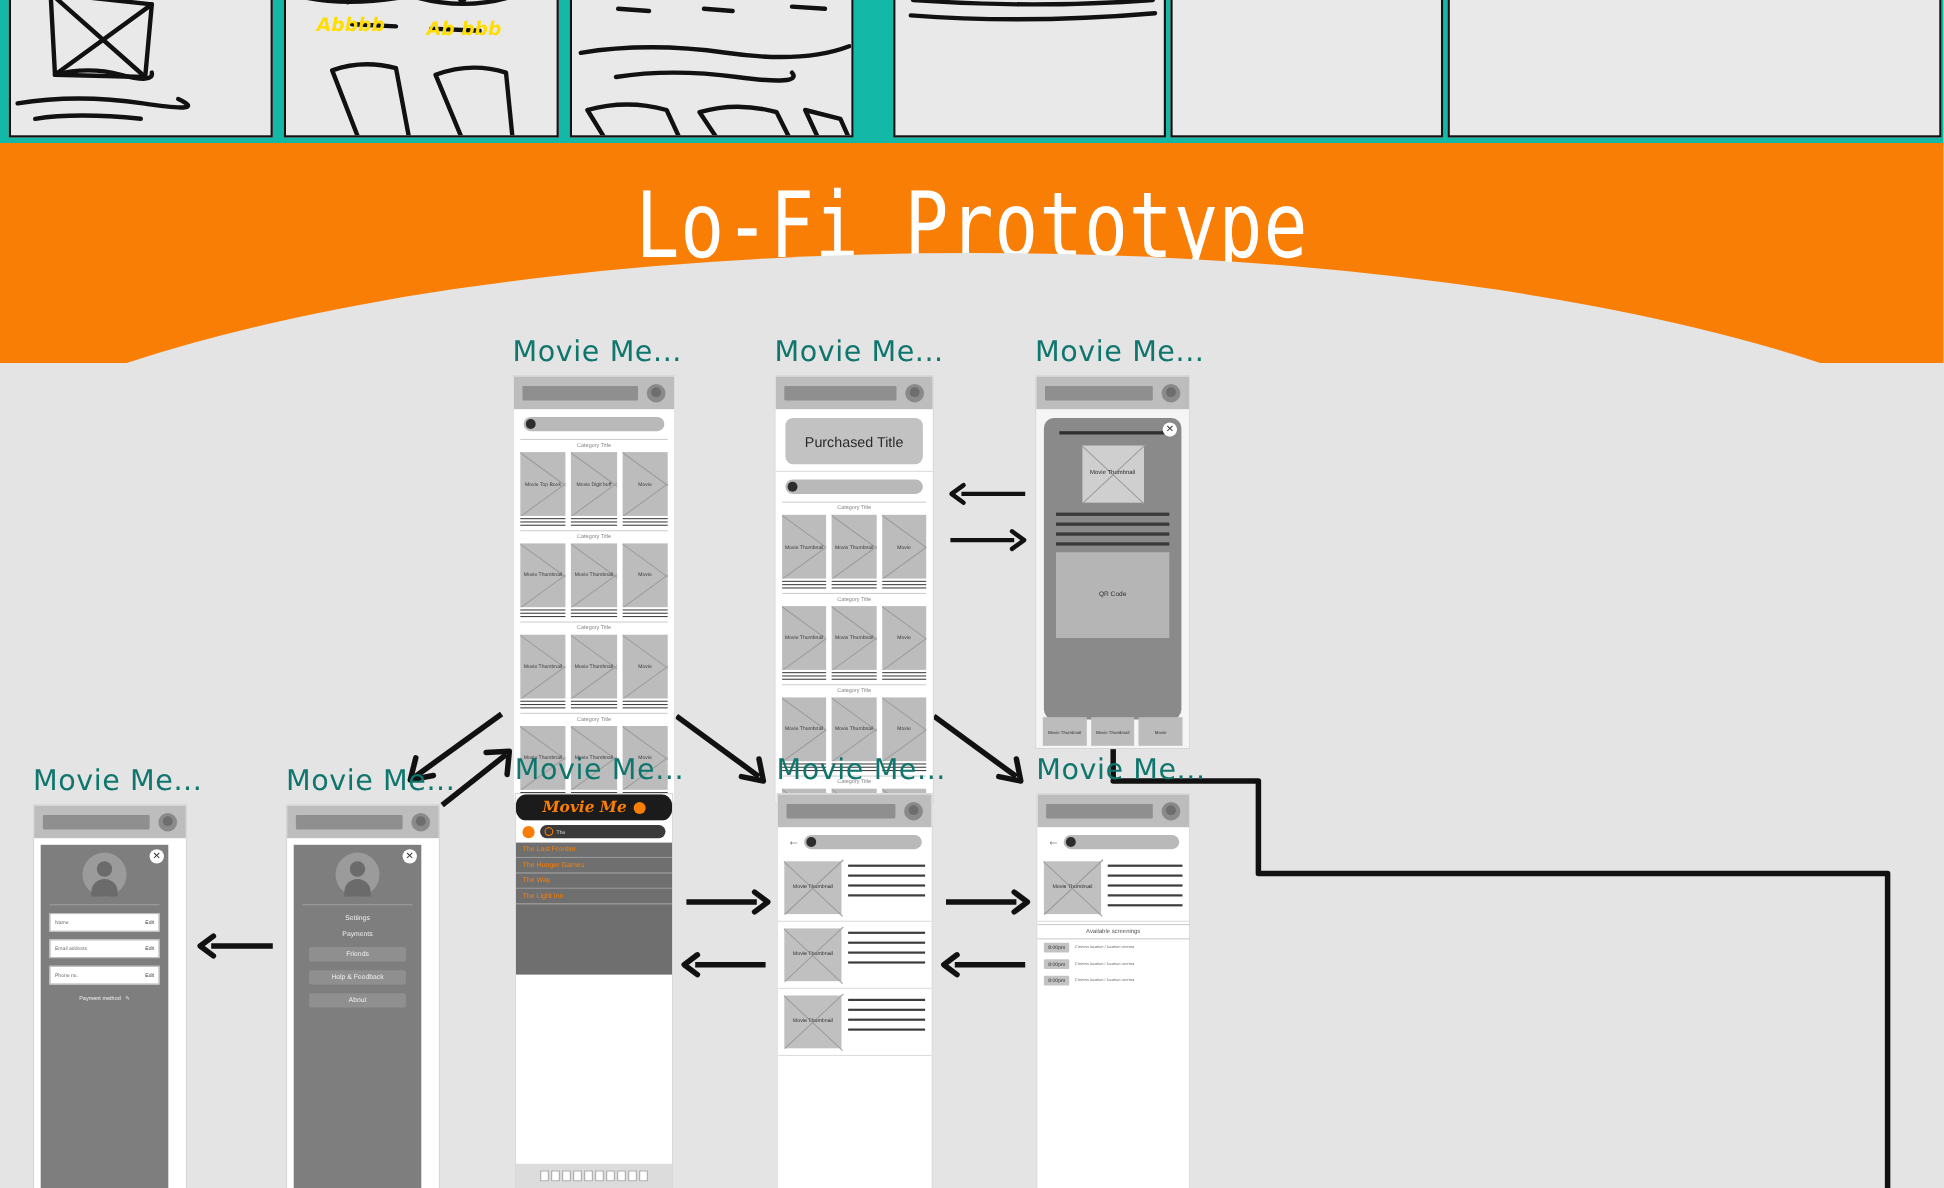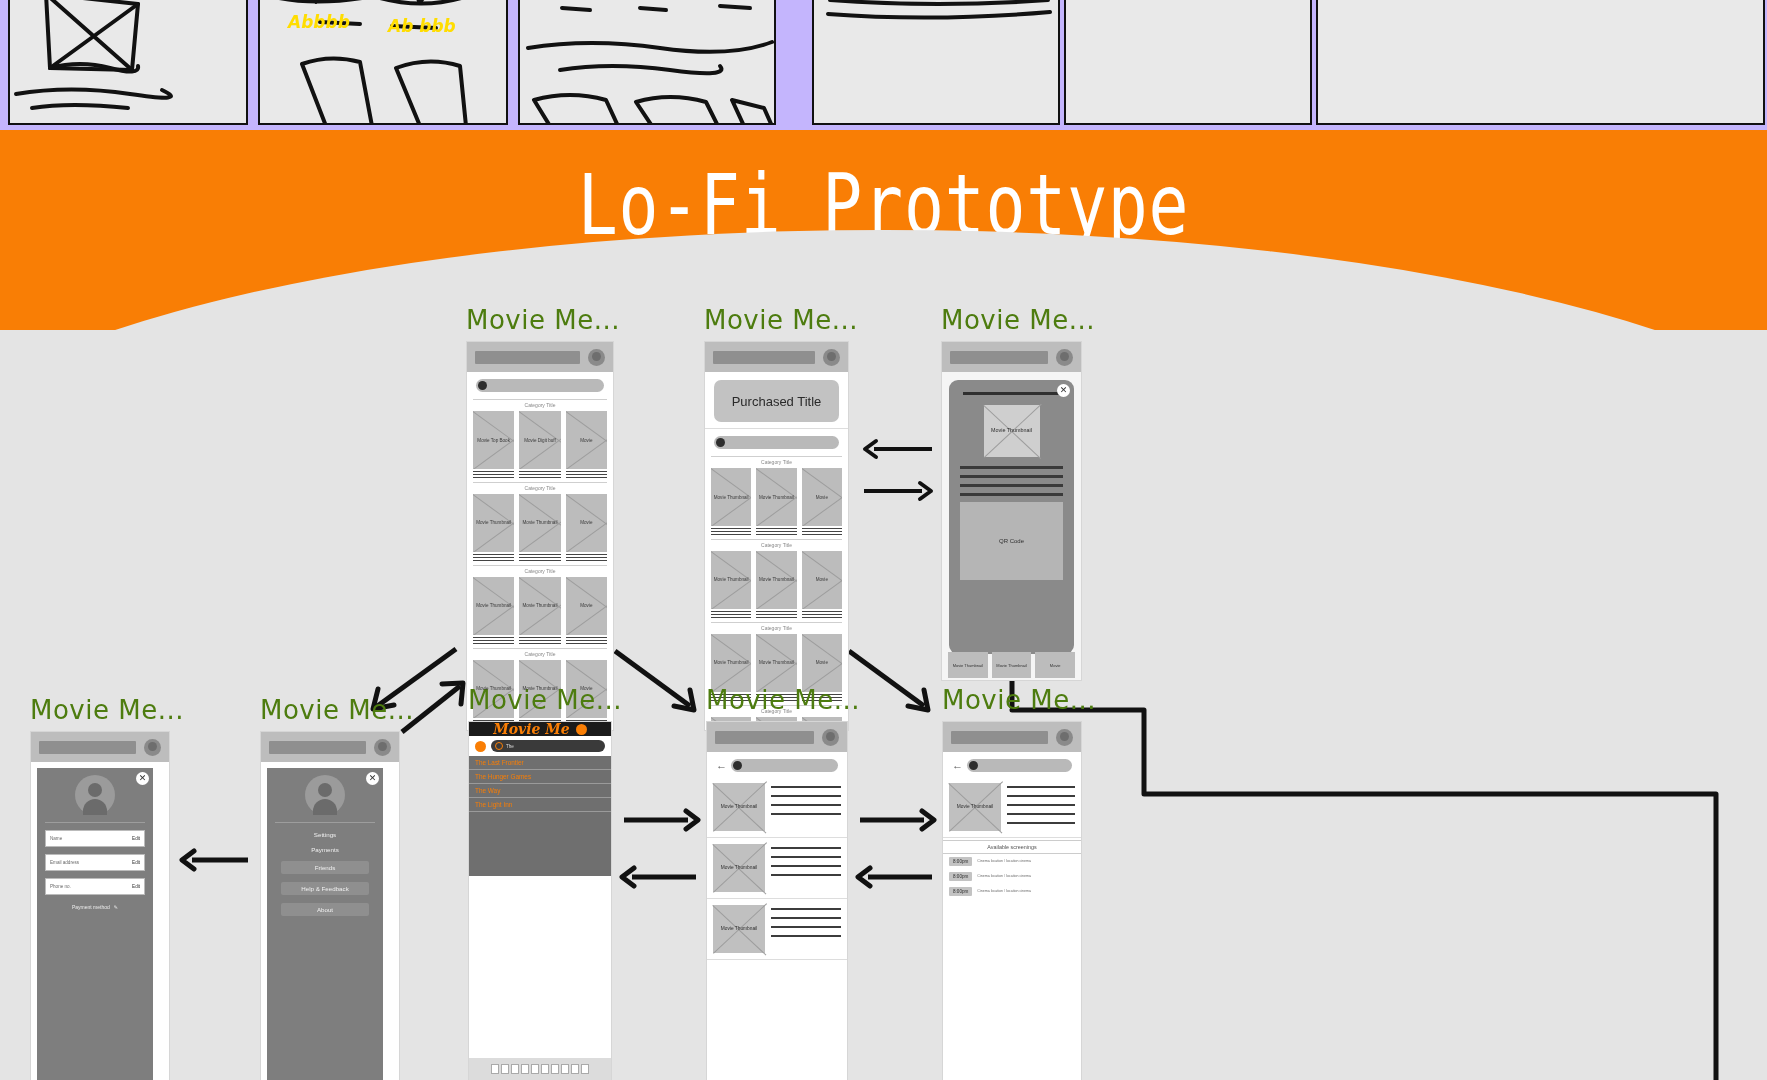--- a/index.html
+++ b/index.html
@@ -2,42 +2,42 @@
 <html><head>
 <meta charset="utf-8">
 <style>
   html,body{margin:0;padding:0;}
   body{
     width:1767px;height:1080px;overflow:hidden;position:relative;
     background:#e4e4e4;
     font-family:"Liberation Sans", sans-serif;
   }
   
-  #sketch-strip{position:absolute;left:0;top:0;width:1767px;height:132px;background:#c4b5fd;}
+  #sketch-strip{position:absolute;left:0;top:0;width:1767px;height:132px;background:#14b8a6;}
   .sketch-panel{position:absolute;top:-60px;height:185px;background:#e9e9e9;border:2px solid #111;box-sizing:border-box;overflow:hidden;}
   .sketch-panel svg{position:absolute;left:0;top:0;}
   
   #banner{
     position:absolute;left:0;top:130px;width:1767px;height:200px;
     background:#f97e05;overflow:hidden;
   }
   #banner-curve{position:absolute;left:-120px;bottom:-180px;width:2010px;height:280px;
     background:#e4e4e4;border-radius:50% 50% 0 0/100% 100% 0 0;}
   #banner-title{
     position:absolute;left:0;top:34px;width:100%;text-align:center;
     color:#ffffff;font-size:83px;line-height:1;letter-spacing:1px;
     font-family:"DejaVu Sans Mono", monospace;font-weight:300;
     transform:scaleX(0.80);transform-origin:center top;
   }
   
   #canvas{position:absolute;left:0;top:300px;width:1767px;height:780px;}
   
   .phone{position:absolute;}
   .phone-title{
-    color:#4d7c0f;font-size:26px;letter-spacing:.5px;white-space:nowrap;
+    color:#0f766e;font-size:26px;letter-spacing:.5px;white-space:nowrap;
     margin-bottom:6px;font-family:"DejaVu Sans", sans-serif;
   }
   .phone-body{background:#fff;border:1px solid #d6d6d6;box-sizing:border-box;position:relative;overflow:hidden;}
   .topbar{height:30px;background:#bdbdbd;display:flex;align-items:center;padding:0 8px;}
   .topbar .logobar{flex:1;height:13px;background:#8f8f8f;border-radius:1px;}
   .topbar .avatar-dot{width:17px;height:17px;border-radius:50%;background:#8a8a8a;margin-left:8px;position:relative;}
   .topbar .avatar-dot:after{content:"";position:absolute;left:4px;top:3px;width:9px;height:9px;border-radius:50%;background:#6e6e6e;}
   .searchrow{padding:7px 9px 5px;display:flex;align-items:center;}
   .searchrow .pill{flex:1;height:13px;border-radius:7px;background:#b9b9b9;display:flex;align-items:center;}
   .searchrow .pill:before{content:"";width:9px;height:9px;border-radius:50%;background:#2d2d2d;margin-left:2px;}
@@ -81,21 +81,21 @@
   .prof-avatar:after{content:"";position:absolute;left:8px;top:24px;width:24px;height:16px;border-radius:12px 12px 0 0;background:#6b6b6b;}
   .prof-sep{height:1px;background:#9d9d9d;margin:7px 8px 0;}
   .field{margin:7px 8px 0;height:17px;background:#fff;border:1px solid #bbb;box-sizing:border-box;
     display:flex;align-items:center;justify-content:space-between;padding:0 4px;font-size:4.6px;color:#6b6b6b;}
   .field b{font-weight:400;color:#333;font-size:4.6px;}
   .pay-method{margin:9px 8px 0;font-size:5px;color:#eee;display:flex;align-items:center;justify-content:center;gap:4px;}
   
   .menu-item{margin:8px 14px 0;text-align:center;font-size:6.2px;color:#f0f0f0;}
   .menu-item.boxed{background:#8f8f8f;border-radius:2px;padding:3px 0;}
   
-  .search-logo{height:14px;background:#1b1b1b;display:flex;align-items:center;justify-content:center;gap:6px;}
+  .search-logo{height:24px;background:#1b1b1b;display:flex;align-items:center;justify-content:center;gap:6px;border-radius:10px;}
   .search-logo .txt{color:#f97e05;font-size:14px;font-style:italic;font-family:"DejaVu Serif", serif;font-weight:700;}
   .search-logo .dot{width:11px;height:11px;border-radius:50%;background:#f97e05;}
   .search-bar-row{display:flex;align-items:center;gap:5px;padding:4px 6px;background:#fff;}
   .search-bar-row .gear{width:11px;height:11px;border-radius:50%;background:#f97e05;}
   .search-bar-row .sbar{flex:1;height:12px;border-radius:7px;background:#3a3a3a;display:flex;align-items:center;padding:0 4px;gap:3px;}
   .search-bar-row .sbar .mag{width:6px;height:6px;border-radius:50%;border:1.2px solid #f97e05;}
   .search-bar-row .sbar .q{font-size:4.6px;color:#ddd;}
   .result{background:#6f6f6f;border-bottom:1px solid #9a9a9a;padding:3px 6px;font-size:6.4px;color:#f97e05;}
   .result-fill{background:#6f6f6f;height:64px;}
   .kb{position:absolute;left:0;right:0;bottom:0;height:22px;background:#dcdcdc;display:flex;align-items:center;justify-content:center;gap:2px;}

